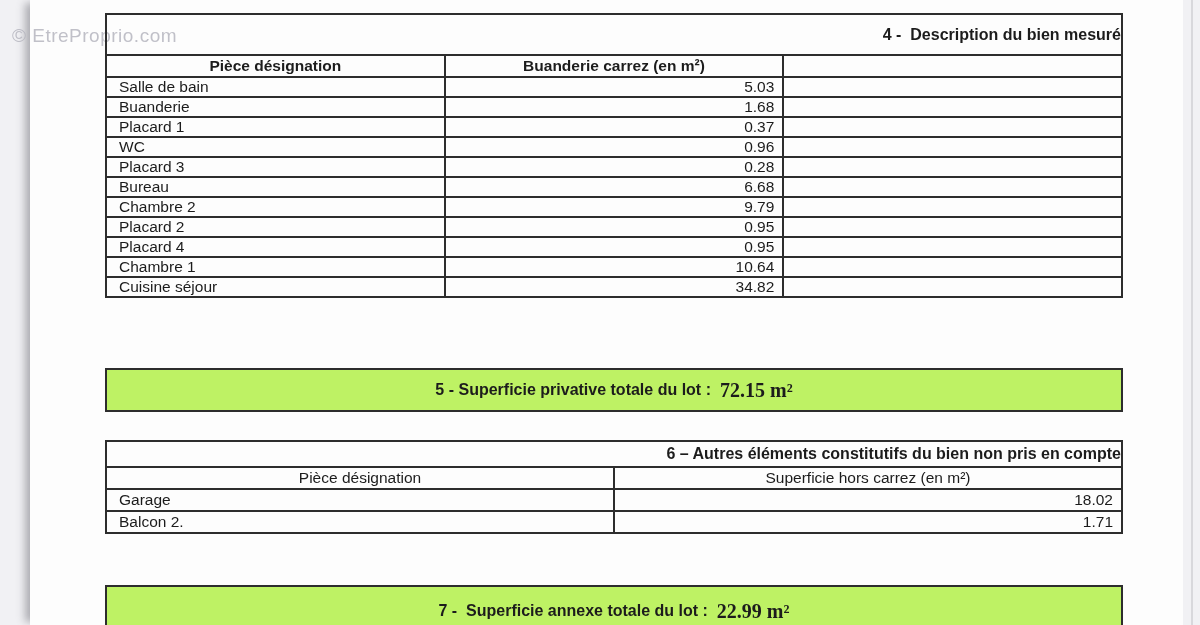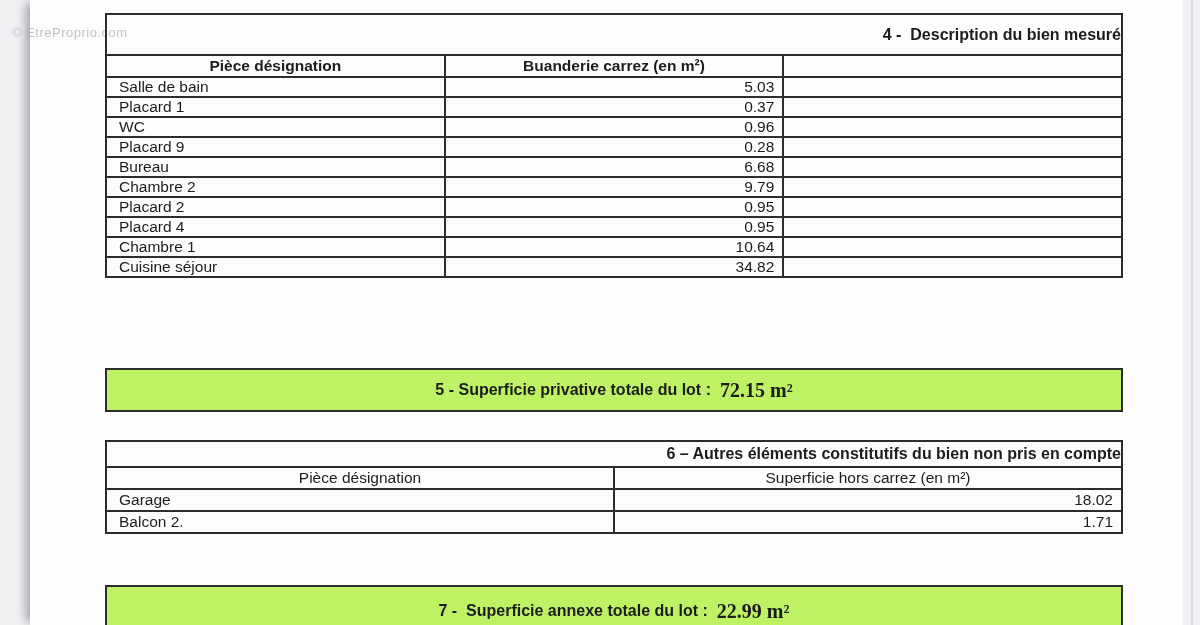--- a/index.html
+++ b/index.html
@@ -15,21 +15,21 @@
     position:absolute; left:30px; top:0; width:1153px; height:625px;
     background:#fdfdfd;
     box-shadow:-8px 0 8px -3px rgba(90,90,100,0.45);
   }
   .right-edge-line {
     position:absolute; left:1191px; top:0; width:2px; height:625px;
     background:#d8d8dc;
   }
   .watermark {
     position:absolute; left:12px; top:25px;
-    font-size:13px; letter-spacing:0.5px;
+    font-size:19px; letter-spacing:0.5px;
     color:#b2b2bc; opacity:0.8;
     white-space:pre;
     text-align:right;
   }
   table {
     position:absolute; border-collapse:collapse; table-layout:fixed;
     font-size:15.5px;
   }
   td { border:2px solid #2d2d2d; overflow:hidden; white-space:pre; }
   .t4 { left:105px; top:13px; width:1018px; }
@@ -75,31 +75,36 @@
     <td class="hdr-cell col-name">Pièce désignation</td>
     <td class="hdr-cell col-val">Buanderie carrez (en m²)</td>
     <td class="hdr-cell col-spare"></td>
   </tr>
   <tr>
     <td class="row-cell name-cell">Salle de bain</td>
     <td class="row-cell val-cell">5.03</td>
     <td class="row-cell"></td>
   </tr>
   <tr>
+    <td class="row-cell name-cell">Buanderie</td>
+    <td class="row-cell val-cell">1.68</td>
+    <td class="row-cell"></td>
+  </tr>
+  <tr>
     <td class="row-cell name-cell">Placard 1</td>
     <td class="row-cell val-cell">0.37</td>
     <td class="row-cell"></td>
   </tr>
   <tr>
     <td class="row-cell name-cell">WC</td>
     <td class="row-cell val-cell">0.96</td>
     <td class="row-cell"></td>
   </tr>
   <tr>
-    <td class="row-cell name-cell">Placard 9</td>
+    <td class="row-cell name-cell">Placard 3</td>
     <td class="row-cell val-cell">0.28</td>
     <td class="row-cell"></td>
   </tr>
   <tr>
     <td class="row-cell name-cell">Bureau</td>
     <td class="row-cell val-cell">6.68</td>
     <td class="row-cell"></td>
   </tr>
   <tr>
     <td class="row-cell name-cell">Chambre 2</td>

